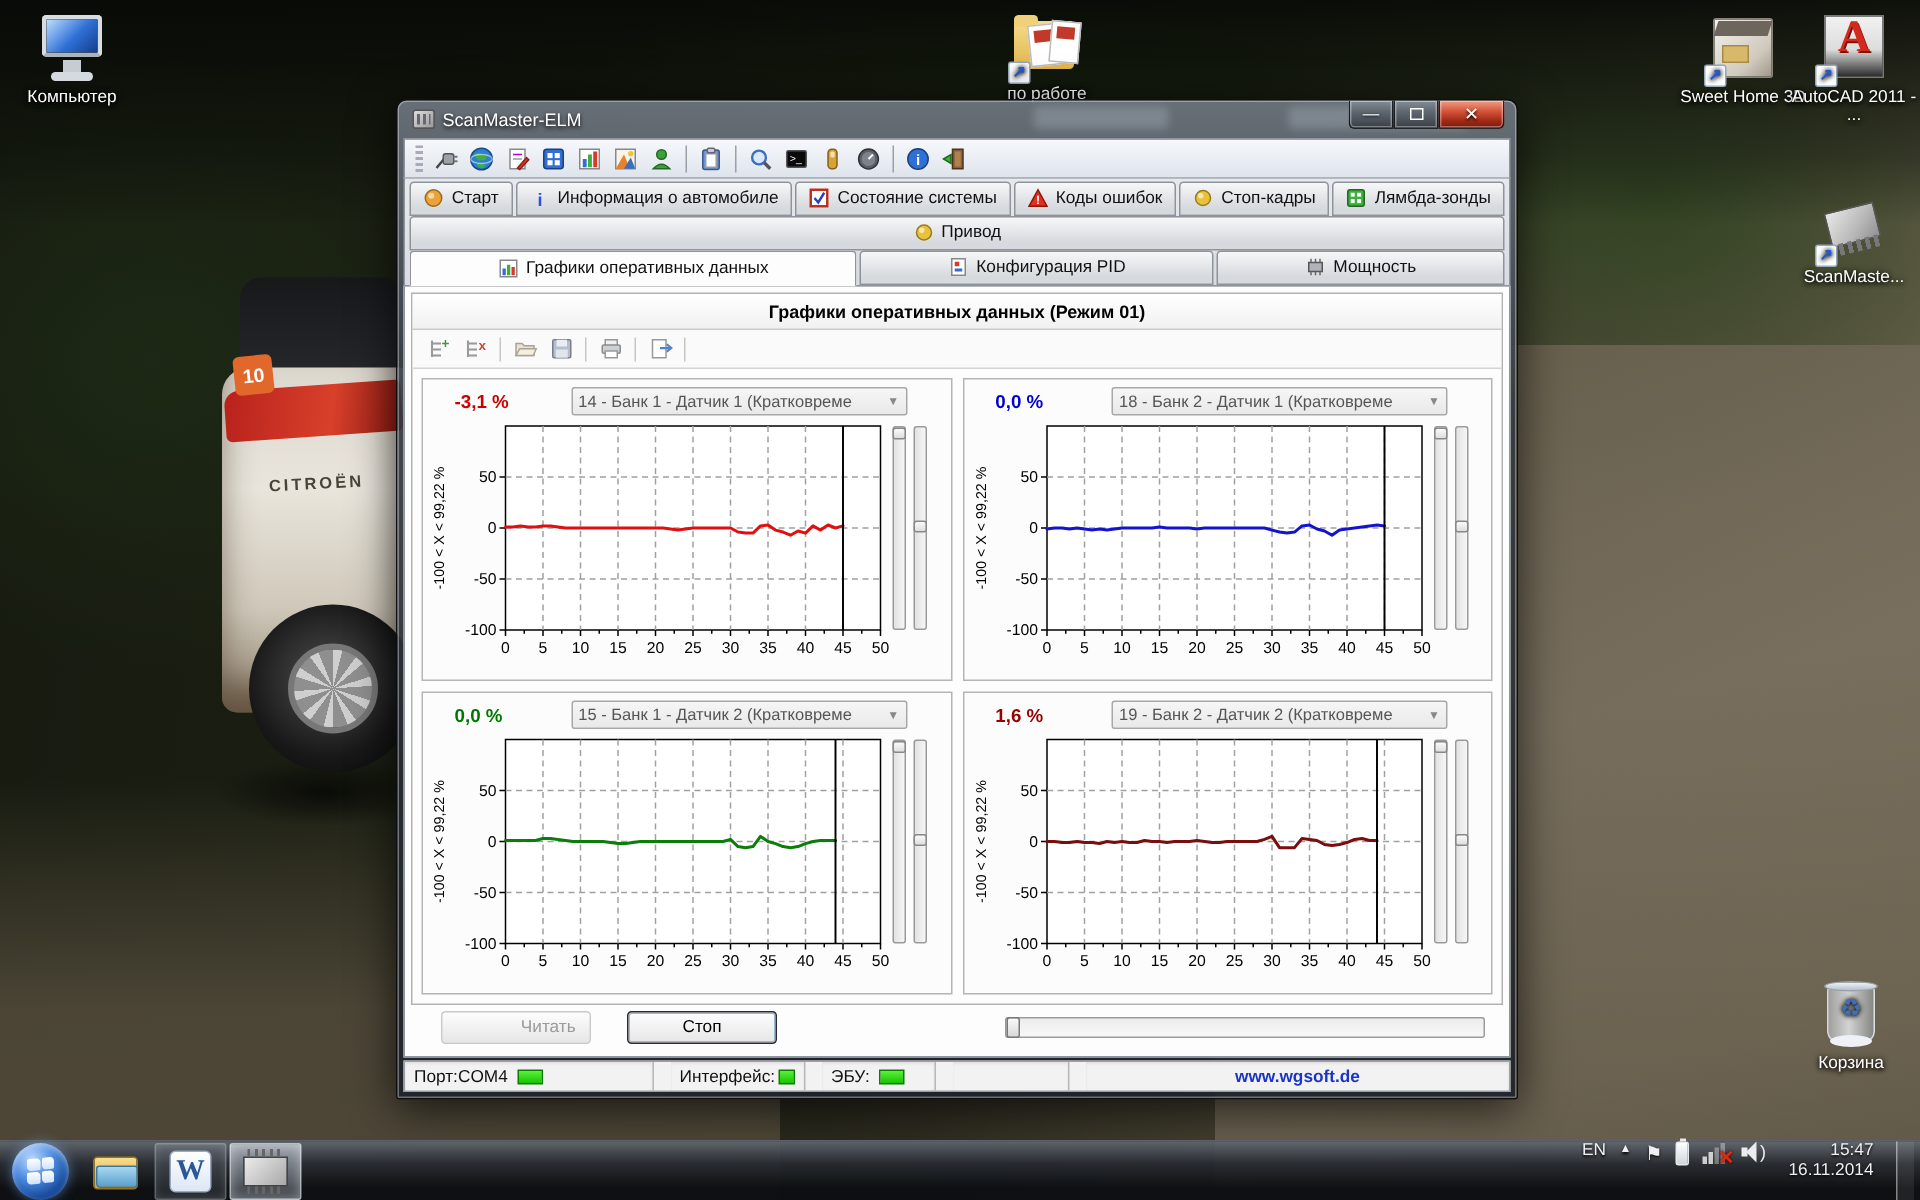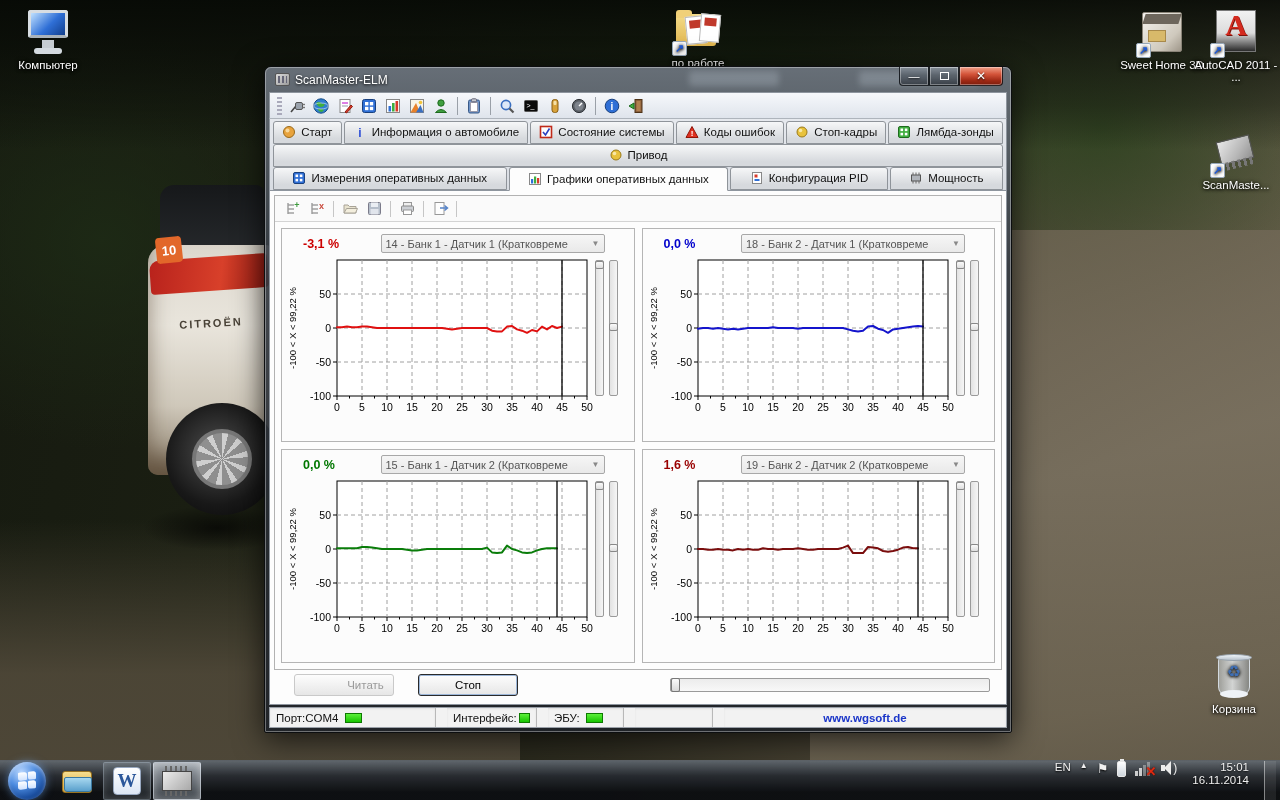--- a/index.html
+++ b/index.html
@@ -478,32 +478,20 @@
           <span class="tabico">
             <svg width="14" height="14">
               <circle cx="7" cy="7" r="5" fill="#e8c23d" stroke="#9a7a1a"></circle>
               <circle cx="5.5" cy="5.5" r="1.8" fill="#f8e8a8"></circle>
             </svg>
           </span>
           <span>Привод</span>
         </div>
     </div>
     <div class="tabrow">
-      <div class="tab">
-          <span class="tabico">
-            <svg width="14" height="14">
-              <rect x="1.5" y="1.5" width="11" height="11" rx="1.5" fill="#2f6fd6" stroke="#18407e"></rect>
-              <rect x="3.5" y="3.5" width="2.6" height="2.6" fill="#fff"></rect>
-              <rect x="7.8" y="3.5" width="2.6" height="2.6" fill="#fff"></rect>
-              <rect x="3.5" y="7.8" width="2.6" height="2.6" fill="#fff"></rect>
-              <rect x="7.8" y="7.8" width="2.6" height="2.6" fill="#fff"></rect>
-            </svg>
-          </span>
-          <span>Измерения оперативных данных</span>
-        </div>
       <div class="tab active">
           <span class="tabico">
             <svg width="14" height="14">
               <rect x="1.5" y="1.5" width="11" height="11" fill="#fff" stroke="#888"></rect>
               <rect x="3" y="7" width="2.2" height="4.5" fill="#2f6fd6"></rect>
               <rect x="6" y="4.5" width="2.2" height="7" fill="#3fae3f"></rect>
               <rect x="9" y="6" width="2.2" height="5.5" fill="#d83a2a"></rect>
             </svg>
           </span>
           <span>Графики оперативных данных</span>
@@ -532,20 +520,21 @@
               </g>
             </svg>
           </span>
           <span>Мощность</span>
         </div>
     </div>
   </div>
 
   <div class="content">
     <div class="panel-box">
+      <div class="panel-title">Графики оперативных данных (Режим 01)</div>
       <div class="mini-tb">
         <div class="mi">
             <svg width="17" height="17">
               <g stroke="#8a8a8a" stroke-width="1.4">
                 <line x1="3" y1="3" x2="3" y2="14"></line>
                 <line x1="3" y1="5" x2="9" y2="5"></line>
                 <line x1="3" y1="9" x2="9" y2="9"></line>
                 <line x1="3" y1="13" x2="9" y2="13"></line>
               </g>
               <text x="12" y="8" font-size="9" font-weight="bold" fill="#1e8a1e" text-anchor="middle">+</text>
@@ -970,18 +959,18 @@
         <i></i>
         <i></i>
         <span class="x">✕</span>
       </span>
     <span class="spk">
         <span class="box"></span>
         <span class="cone"></span>
         <span class="wave">)</span>
       </span>
     <div class="clock">
-      <div>15:01</div>
+      <div>15:47</div>
       <div>16.11.2014</div>
     </div>
     <div class="show-desk"></div>
   </div>
 </div>
 
 </body></html>

